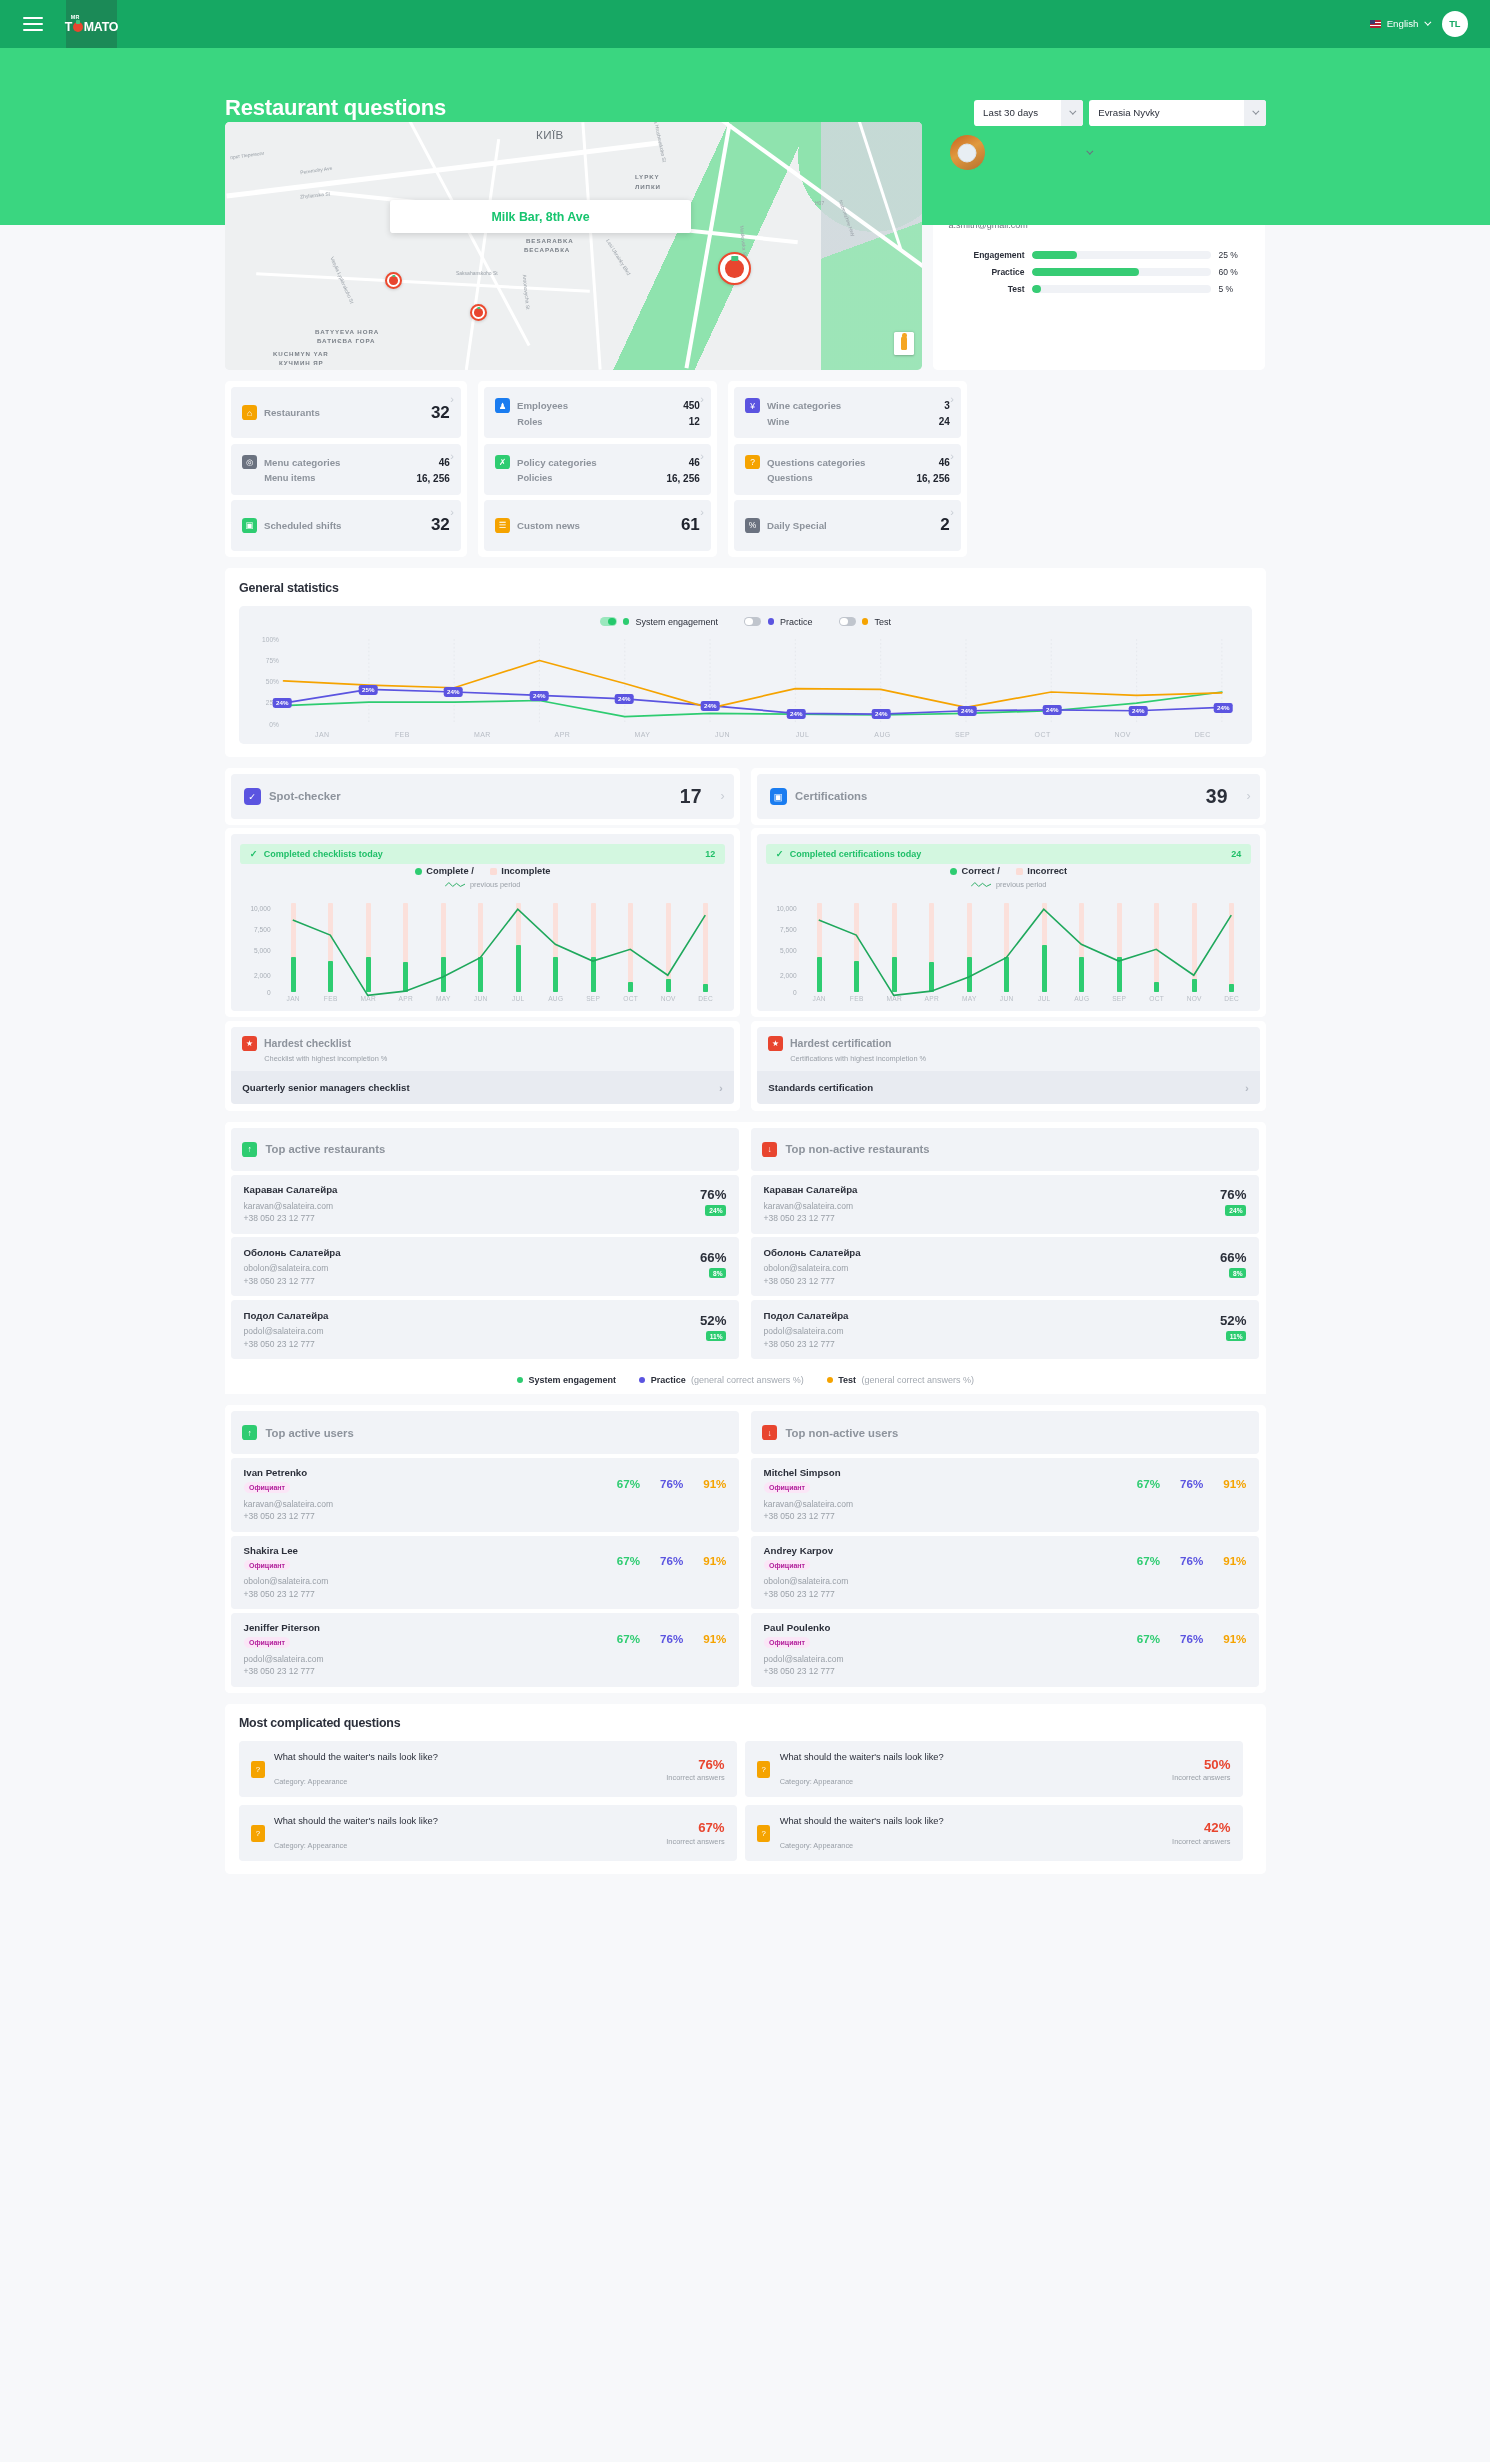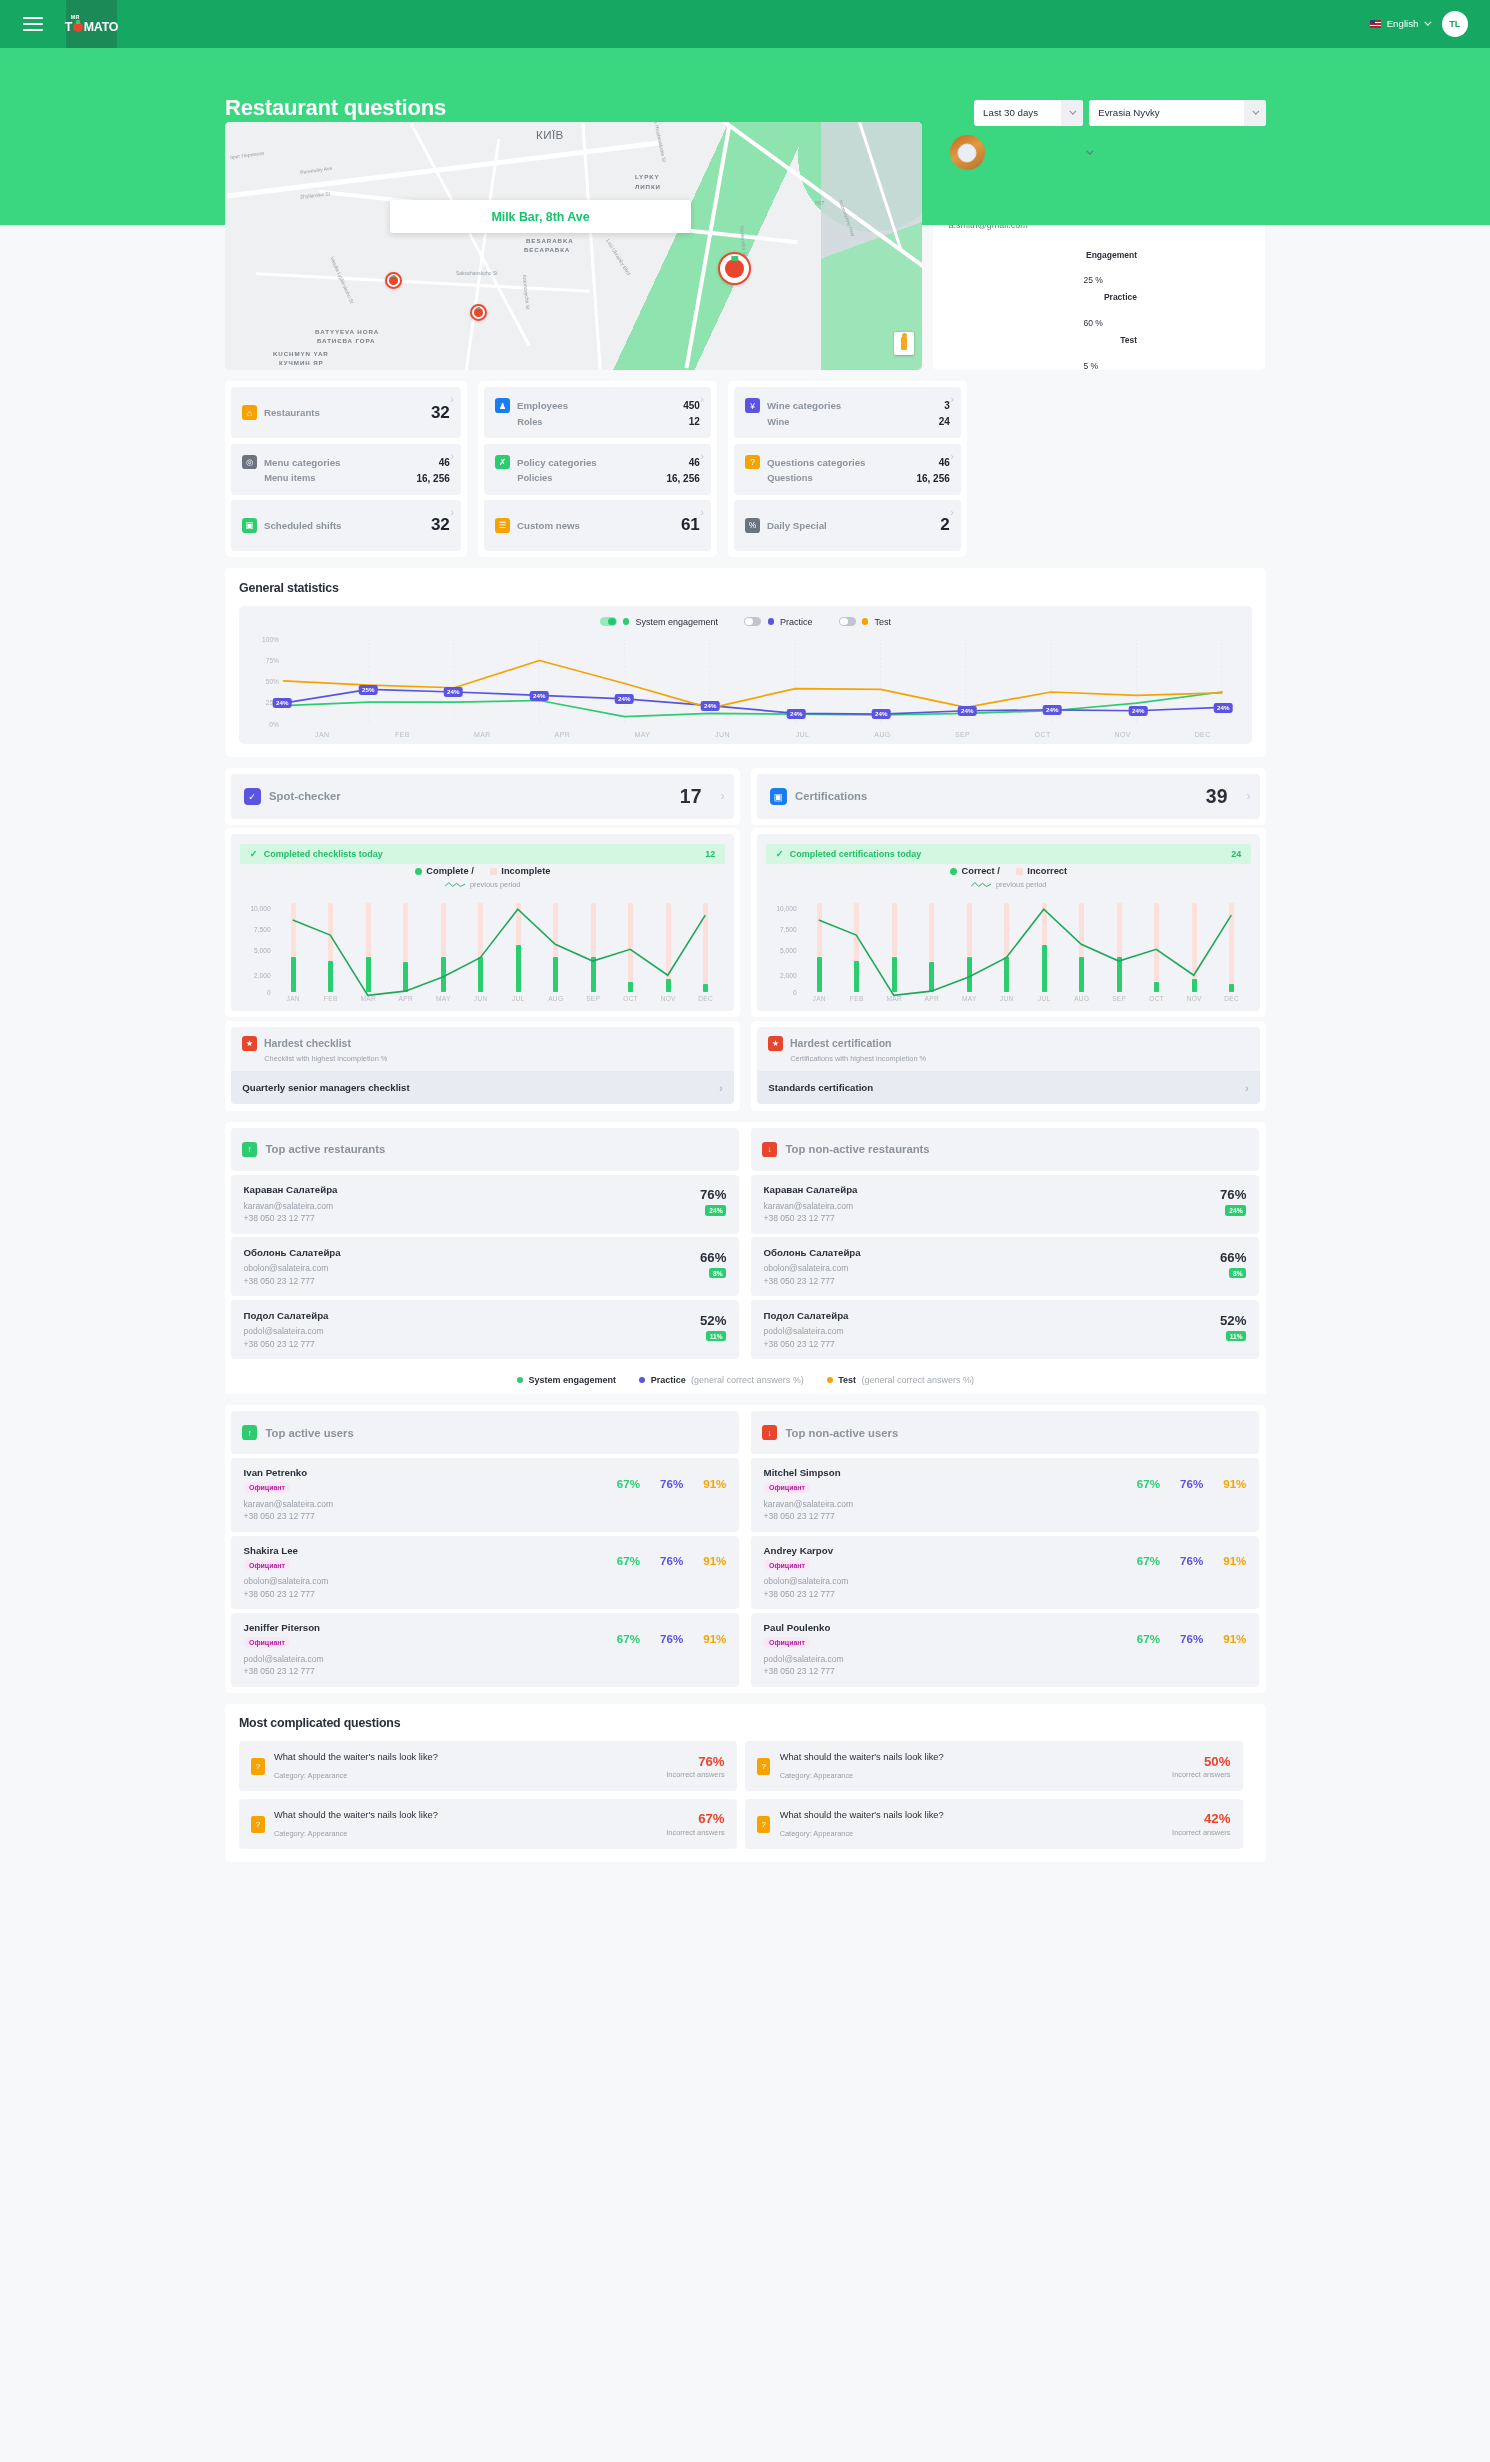--- a/index.html
+++ b/index.html
@@ -132,21 +132,21 @@
   .prof-av:after {
     content:""; position:absolute; left:50%; top:50%; transform:translate(-50%,-50%);
     width:17px; height:17px; border-radius:50%; border:1.6px solid #dbe4ec; background:#e8eef3;
   }
   .prof-name { font-size: 11.6px; font-weight: 700; }
   .prof-chev { color:#6b7280; }
   .prof-role { color: #b3b8c0; font-size: 8.2px; margin-top: 14px; }
   .prof-person { font-size: 9px; font-weight: 700; margin-top: 3.9px; }
   .prof-line { font-size: 9px; color: #6f757e; margin-top: 0.8px; }
   .bars { margin-top: 20px; }
-  .bar-row { display: flex; align-items: center; gap: 7.8px; margin-bottom: 7px; font-size: 8.5px; flex-direction: column; }
+  .bar-row { display: flex; align-items: center; gap: 7.8px; margin-bottom: 7px; font-size: 8.5px; }
   .bar-label { width: 76px; text-align: right; font-weight: 700; }
   .bar-track { flex: 1; height: 8.5px; background: #f0f2f6; border-radius: 4.7px; overflow: hidden; }
   .bar-fill { height: 100%; background: #36cc74; border-radius: 4.7px; }
   .bar-val { width: 31px; font-size: 8.5px; }
 
   
   .statsec { margin-top: 11px; display: flex; gap: 11px; }
   .statcol { background: #fff; border-radius: 4.7px; padding: 6.2px; display: flex; flex-direction: column; gap: 5.4px; }
   .statcol.c1 { width: 242px; }
   .statcol.c2 { width: 239px; }
@@ -254,21 +254,21 @@
 
   .midlegend { display:flex; justify-content:center; gap:23px; align-items:center; padding: 10px 0 8.5px; background:#fff; }
   .ml-item { display:flex; align-items:center; gap:5.4px; font-size:9px; font-weight:700;}
   .ml-item .nb { font-weight:400; color:#a3a9b1; }
 
   
   .qgrid { display:flex; flex-wrap:wrap; gap:7.8px; margin-top:11px;}
   .qcard { width:498px; background:#f1f3f7; border-radius:3.9px; padding:11px 12.4px; display:flex; align-items:center; min-height:50px;}
   .q-ico { width:13.2px; height:17px; border-radius:2.3px; background:#f5a300; color:#fff; display:flex; align-items:center; justify-content:center; font-size:7.8px; margin-right:9.3px; flex:none;}
   .q-title { font-size:9.3px; font-weight:400; }
-  .q-cat { font-size:7.4px; color:#9aa0a8; margin-top:9px; }
+  .q-cat { font-size:7.4px; color:#9aa0a8; margin-top:15px; }
   .q-right { margin-left:auto; text-align:right;}
   .q-pct { font-size:13.2px; font-weight:800; color:#e8452f;}
   .q-lbl { font-size:7.4px; color:#9aa0a8; margin-top:1.6px;}
 </style>
 </head>
 <body>
 
 <div class="topbar">
   <div class="burger">
     <span></span>

